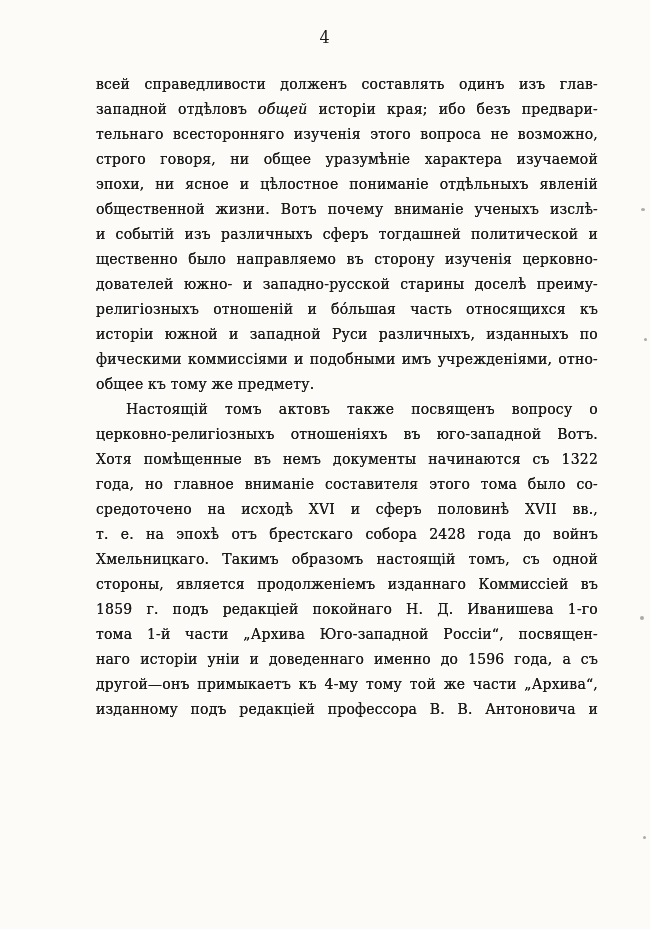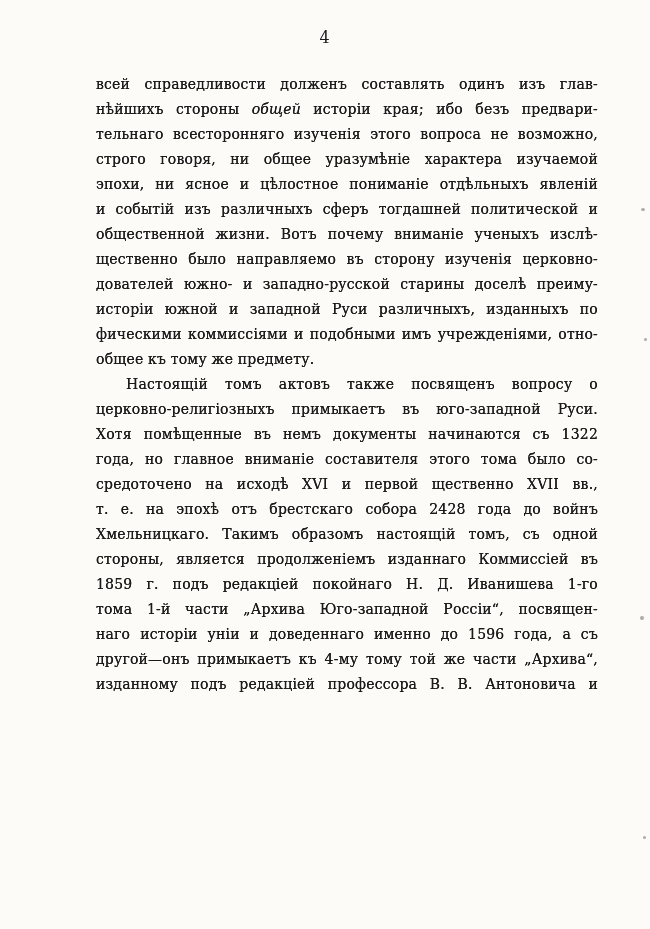--- a/index.html
+++ b/index.html
@@ -64,38 +64,39 @@
 </style>
 </head>
 <body>
 
 <div class="page">
   <div class="page-number">4</div>
 
   <div class="text-block" id="text-block">
       <div class="para">
         <div class="line"><span>всей справедливости долженъ составлять одинъ изъ глав-</span></div>
-        <div class="line"><span>нѣйшихъ стороны </span><span class="italic">общей</span><span> исторіи края; ибо безъ предвари-</span></div>
+        <div class="line"><span>западной отдѣловъ </span><span class="italic">общей</span><span> исторіи края; ибо безъ предвари-</span></div>
         <div class="line"><span>тельнаго всесторонняго изученія этого вопроса не возможно,</span></div>
         <div class="line"><span>строго говоря, ни общее уразумѣніе характера изучаемой</span></div>
         <div class="line"><span>эпохи, ни ясное и цѣлостное пониманіе отдѣльныхъ явленій</span></div>
+        <div class="line"><span>общественной жизни. Вотъ почему вниманіе ученыхъ изслѣ-</span></div>
         <div class="line"><span>и событій изъ различныхъ сферъ тогдашней политической и</span></div>
-        <div class="line"><span>общественной жизни. Вотъ почему вниманіе ученыхъ изслѣ-</span></div>
         <div class="line"><span>щественно было направляемо въ сторону изученія церковно-</span></div>
         <div class="line"><span>дователей южно- и западно-русской старины доселѣ преиму-</span></div>
+        <div class="line"><span>религіозныхъ отношеній и бо́льшая часть относящихся къ</span></div>
         <div class="line"><span>исторіи южной и западной Руси различныхъ, изданныхъ по</span></div>
         <div class="line"><span>фическими коммиссіями и подобными имъ учрежденіями, отно-</span></div>
         <div class="line flush"><span>общее къ тому же предмету.</span></div>
       </div>
       <div class="para indent">
         <div class="line"><span>Настоящій томъ актовъ также посвященъ вопросу о</span></div>
-        <div class="line"><span>церковно-религіозныхъ примыкаетъ въ юго-западной Руси.</span></div>
+        <div class="line"><span>церковно-религіозныхъ отношеніяхъ въ юго-западной Вотъ.</span></div>
         <div class="line"><span>Хотя помѣщенные въ немъ документы начинаются съ 1322</span></div>
         <div class="line"><span>года, но главное вниманіе составителя этого тома было со-</span></div>
-        <div class="line"><span>средоточено на исходѣ XVI и первой щественно XVII вв.,</span></div>
+        <div class="line"><span>средоточено на исходѣ XVI и сферъ половинѣ XVII вв.,</span></div>
         <div class="line"><span>т. е. на эпохѣ отъ брестскаго собора 2428 года до войнъ</span></div>
         <div class="line"><span>Хмельницкаго. Такимъ образомъ настоящій томъ, съ одной</span></div>
         <div class="line"><span>стороны, является продолженіемъ изданнаго Коммиссіей въ</span></div>
         <div class="line"><span>1859 г. подъ редакціей покойнаго Н. Д. Иванишева 1-го</span></div>
         <div class="line"><span>тома 1-й части „Архива Юго-западной Россіи“, посвящен-</span></div>
         <div class="line"><span>наго исторіи уніи и доведеннаго именно до 1596 года, а съ</span></div>
         <div class="line"><span>другой—онъ примыкаетъ къ 4-му тому той же части „Архива“,</span></div>
         <div class="line"><span>изданному подъ редакціей профессора В. В. Антоновича и</span></div>
       </div>
     </div>

